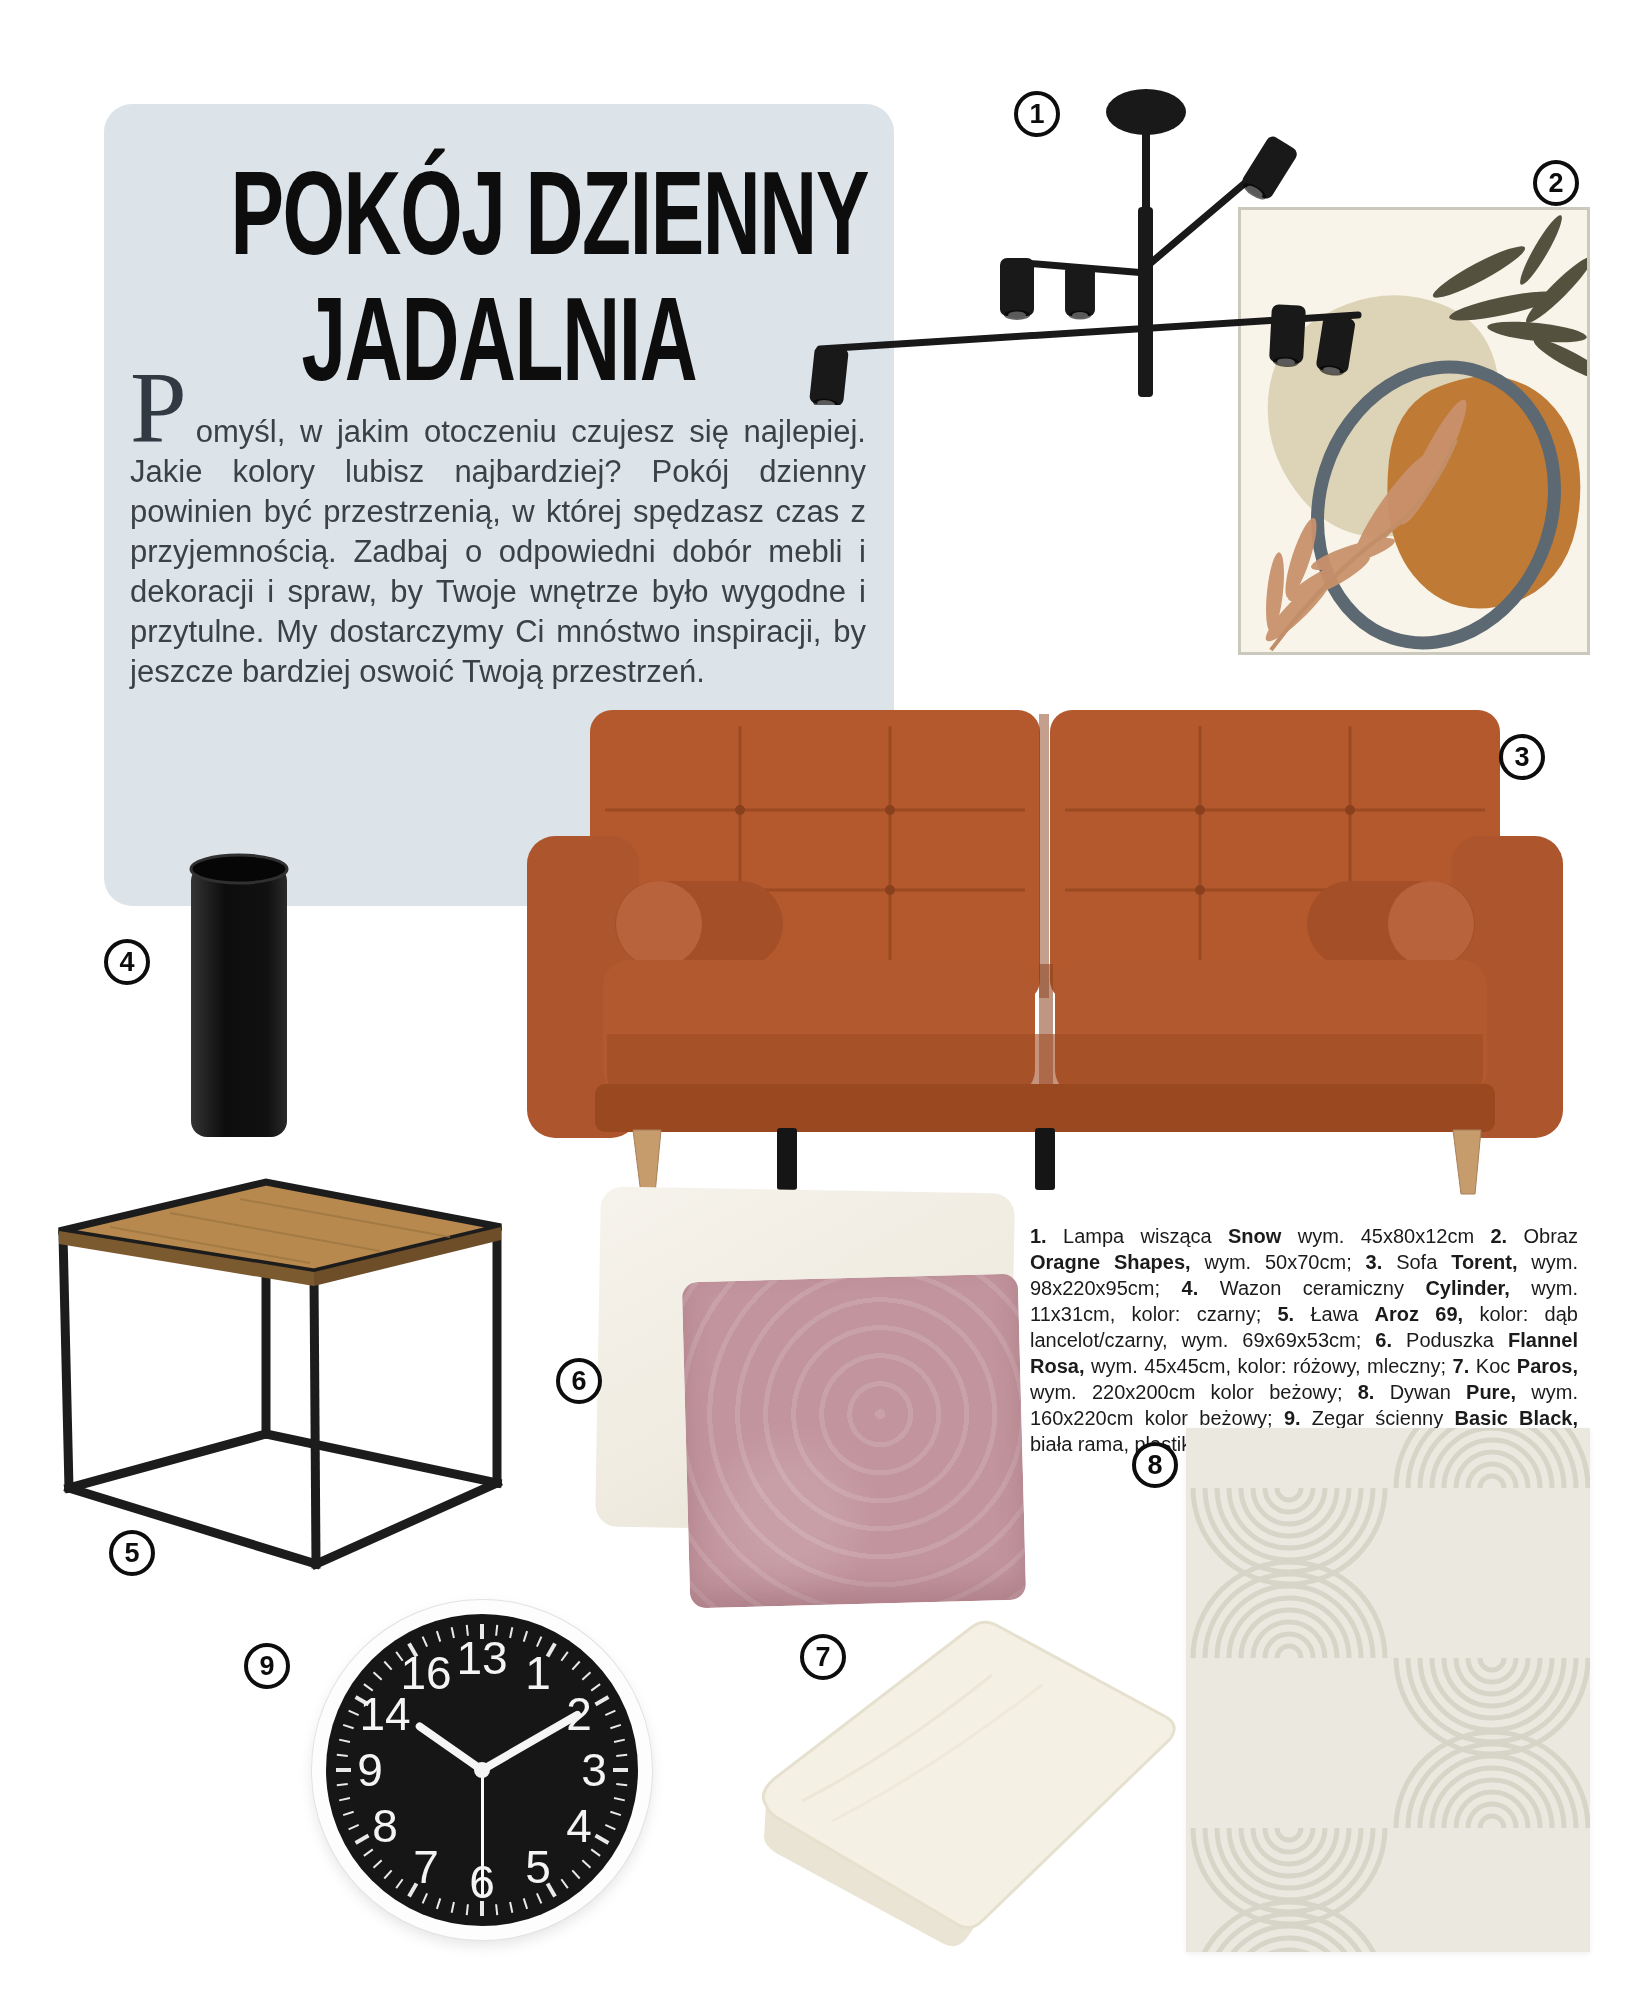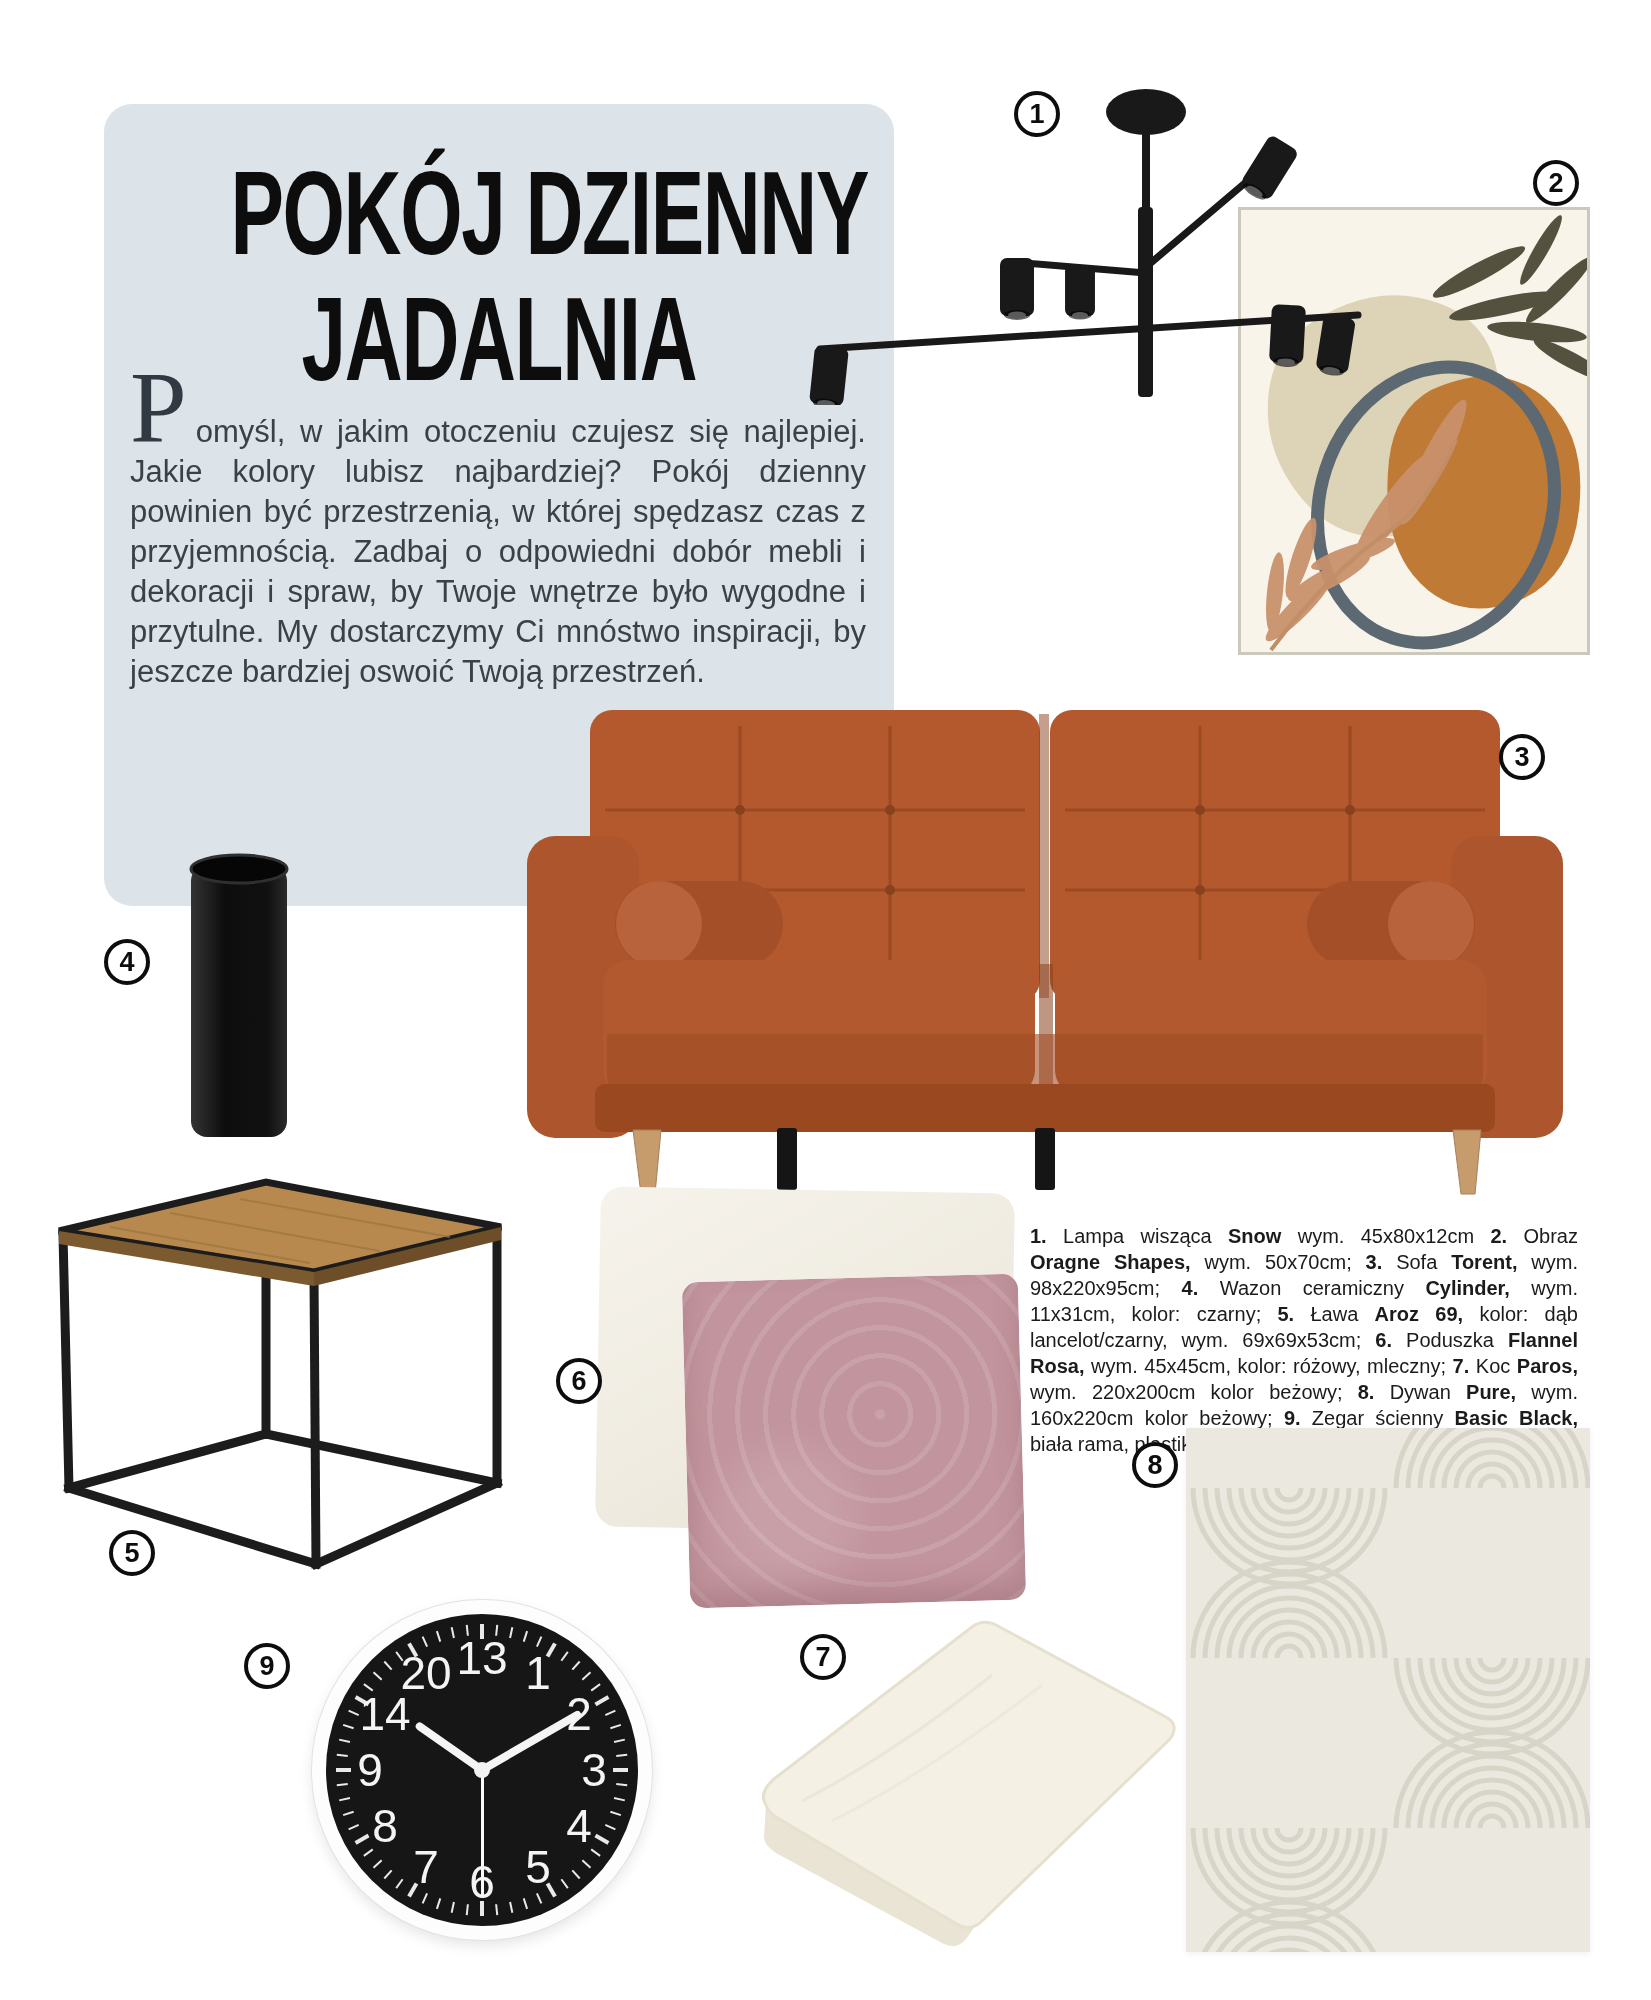--- a/index.html
+++ b/index.html
@@ -320,21 +320,21 @@
         <span class="cnum" style="left: 212px; top: 59.0052px;">1</span>
         <span class="cnum" style="left: 252.995px; top: 100px;">2</span>
         <span class="cnum" style="left: 268px; top: 156px;">3</span>
         <span class="cnum" style="left: 252.995px; top: 212px;">4</span>
         <span class="cnum" style="left: 212px; top: 252.995px;">5</span>
         <span class="cnum" style="left: 156px; top: 268px;">6</span>
         <span class="cnum" style="left: 100px; top: 252.995px;">7</span>
         <span class="cnum" style="left: 59.0052px; top: 212px;">8</span>
         <span class="cnum" style="left: 44px; top: 156px;">9</span>
         <span class="cnum" style="left: 59.0052px; top: 100px;">14</span>
-        <span class="cnum" style="left: 100px; top: 59.0052px;">20</span>
+        <span class="cnum" style="left: 100px; top: 59.0052px;">16</span>
       </div>
   </div>
 
   <div class="badge" style="left:1014px;top:91px">1</div>
   <div class="badge" style="left:1533px;top:160px">2</div>
   <div class="badge" style="left:1499px;top:734px">3</div>
   <div class="badge" style="left:104px;top:939px">4</div>
   <div class="badge" style="left:109px;top:1530px">5</div>
   <div class="badge" style="left:556px;top:1358px">6</div>
   <div class="badge" style="left:800px;top:1634px">7</div>

